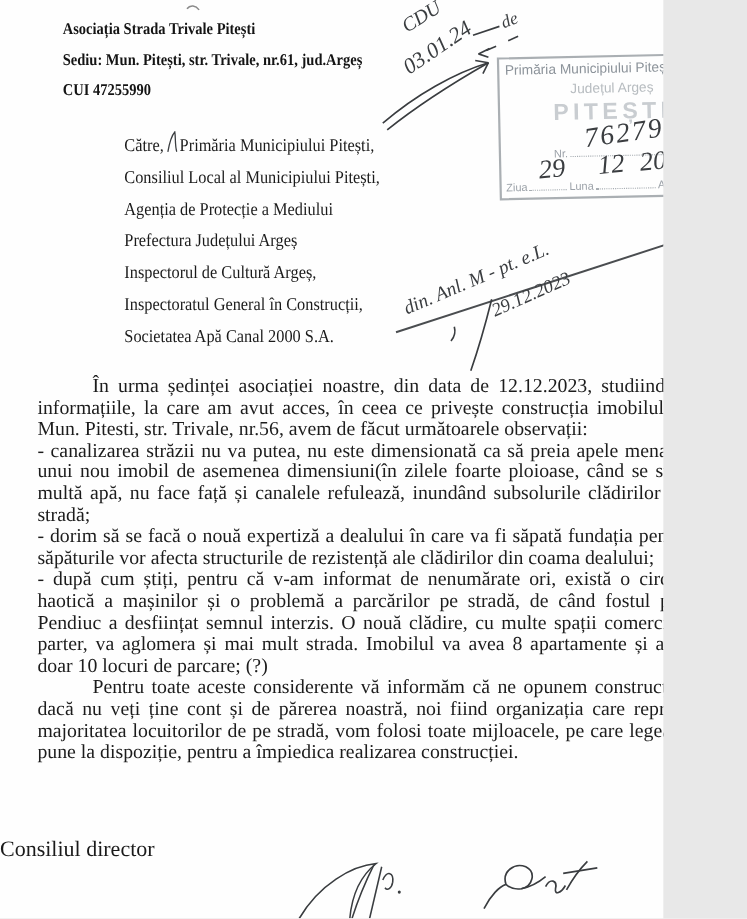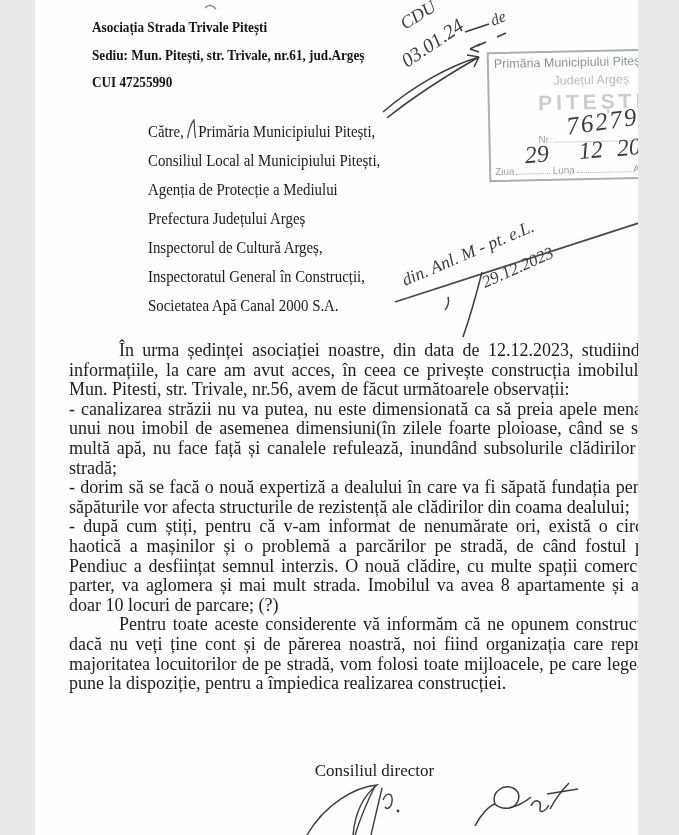--- a/index.html
+++ b/index.html
@@ -1,19 +1,19 @@
 <!DOCTYPE html>
 <html><head>
 <meta charset="utf-8">
 <style>
   html,body{margin:0;padding:0;background:#e8e8e8;}
   .page{
     position:relative;width:603px;height:835px;overflow:hidden;
     background:#fefefe;
-    font-family:"Liberation Serif",serif;color:#1c1c1c;margin-left:35px;
+    font-family:"Liberation Serif",serif;color:#1c1c1c;
   }
   
   .letterhead{
     position:absolute;left:57px;top:14px;
     font-weight:bold;font-size:15px;line-height:27.5px;color:#141414;
     transform:scaleX(0.88);transform-origin:left top;white-space:nowrap;
   }
   
   .recipients{
     position:absolute;left:113px;top:117px;
@@ -24,22 +24,22 @@
   .caret-svg{position:relative;top:2px;margin:0 2px;}
   
   .body-text{
     position:absolute;left:34px;top:341px;width:614px;
     font-size:18px;line-height:19.6px;text-align:justify;color:#1c1c1c;
   }
   .body-text p{margin:0;}
   .ind{text-indent:50px;}
   
   .closing{
-    position:absolute;left:0;top:761px;width:679px;text-align:center;
-    font-size:17px;color:#1a1a1a;
+    position:absolute;left:0;top:761px;width:679px;text-align:left;
+    font-size:20px;color:#1a1a1a;
   }
   
   .stamp{
     position:absolute;left:453px;top:50px;width:204px;height:126px;
     border:2px solid rgba(125,132,138,.65);
     transform:rotate(-1.2deg);transform-origin:center;
     font-family:"Liberation Sans",sans-serif;
   }
   .stamp-org1{position:absolute;top:3px;left:5px;font-size:12.5px;white-space:nowrap;
     color:rgba(120,128,136,.85);}

